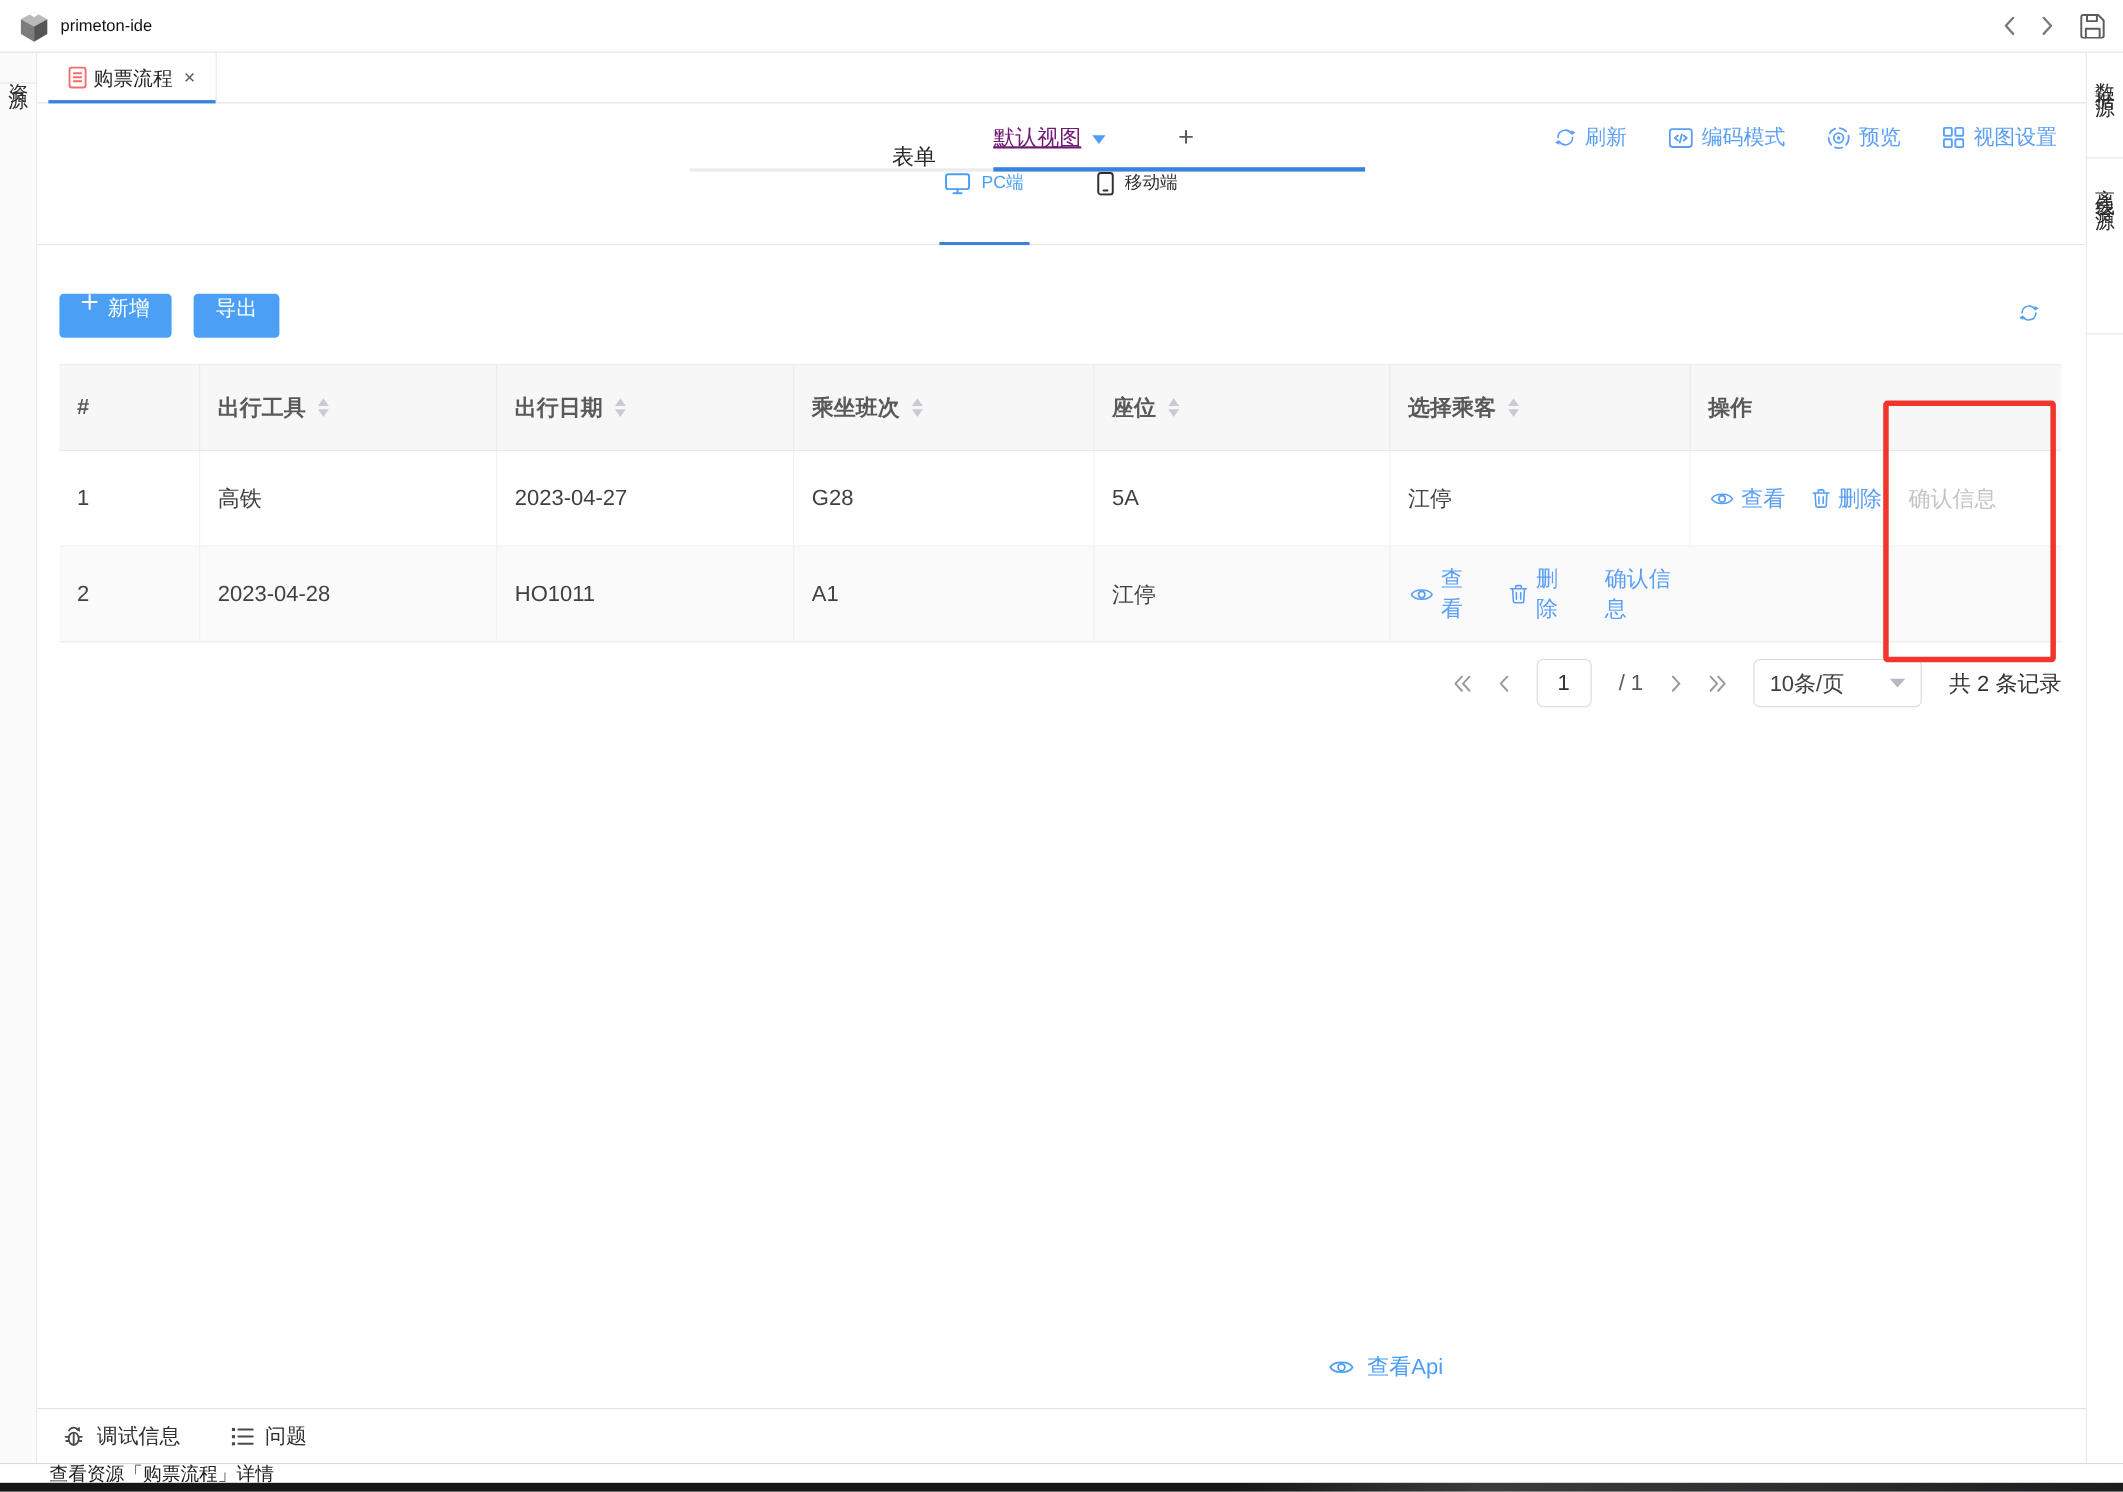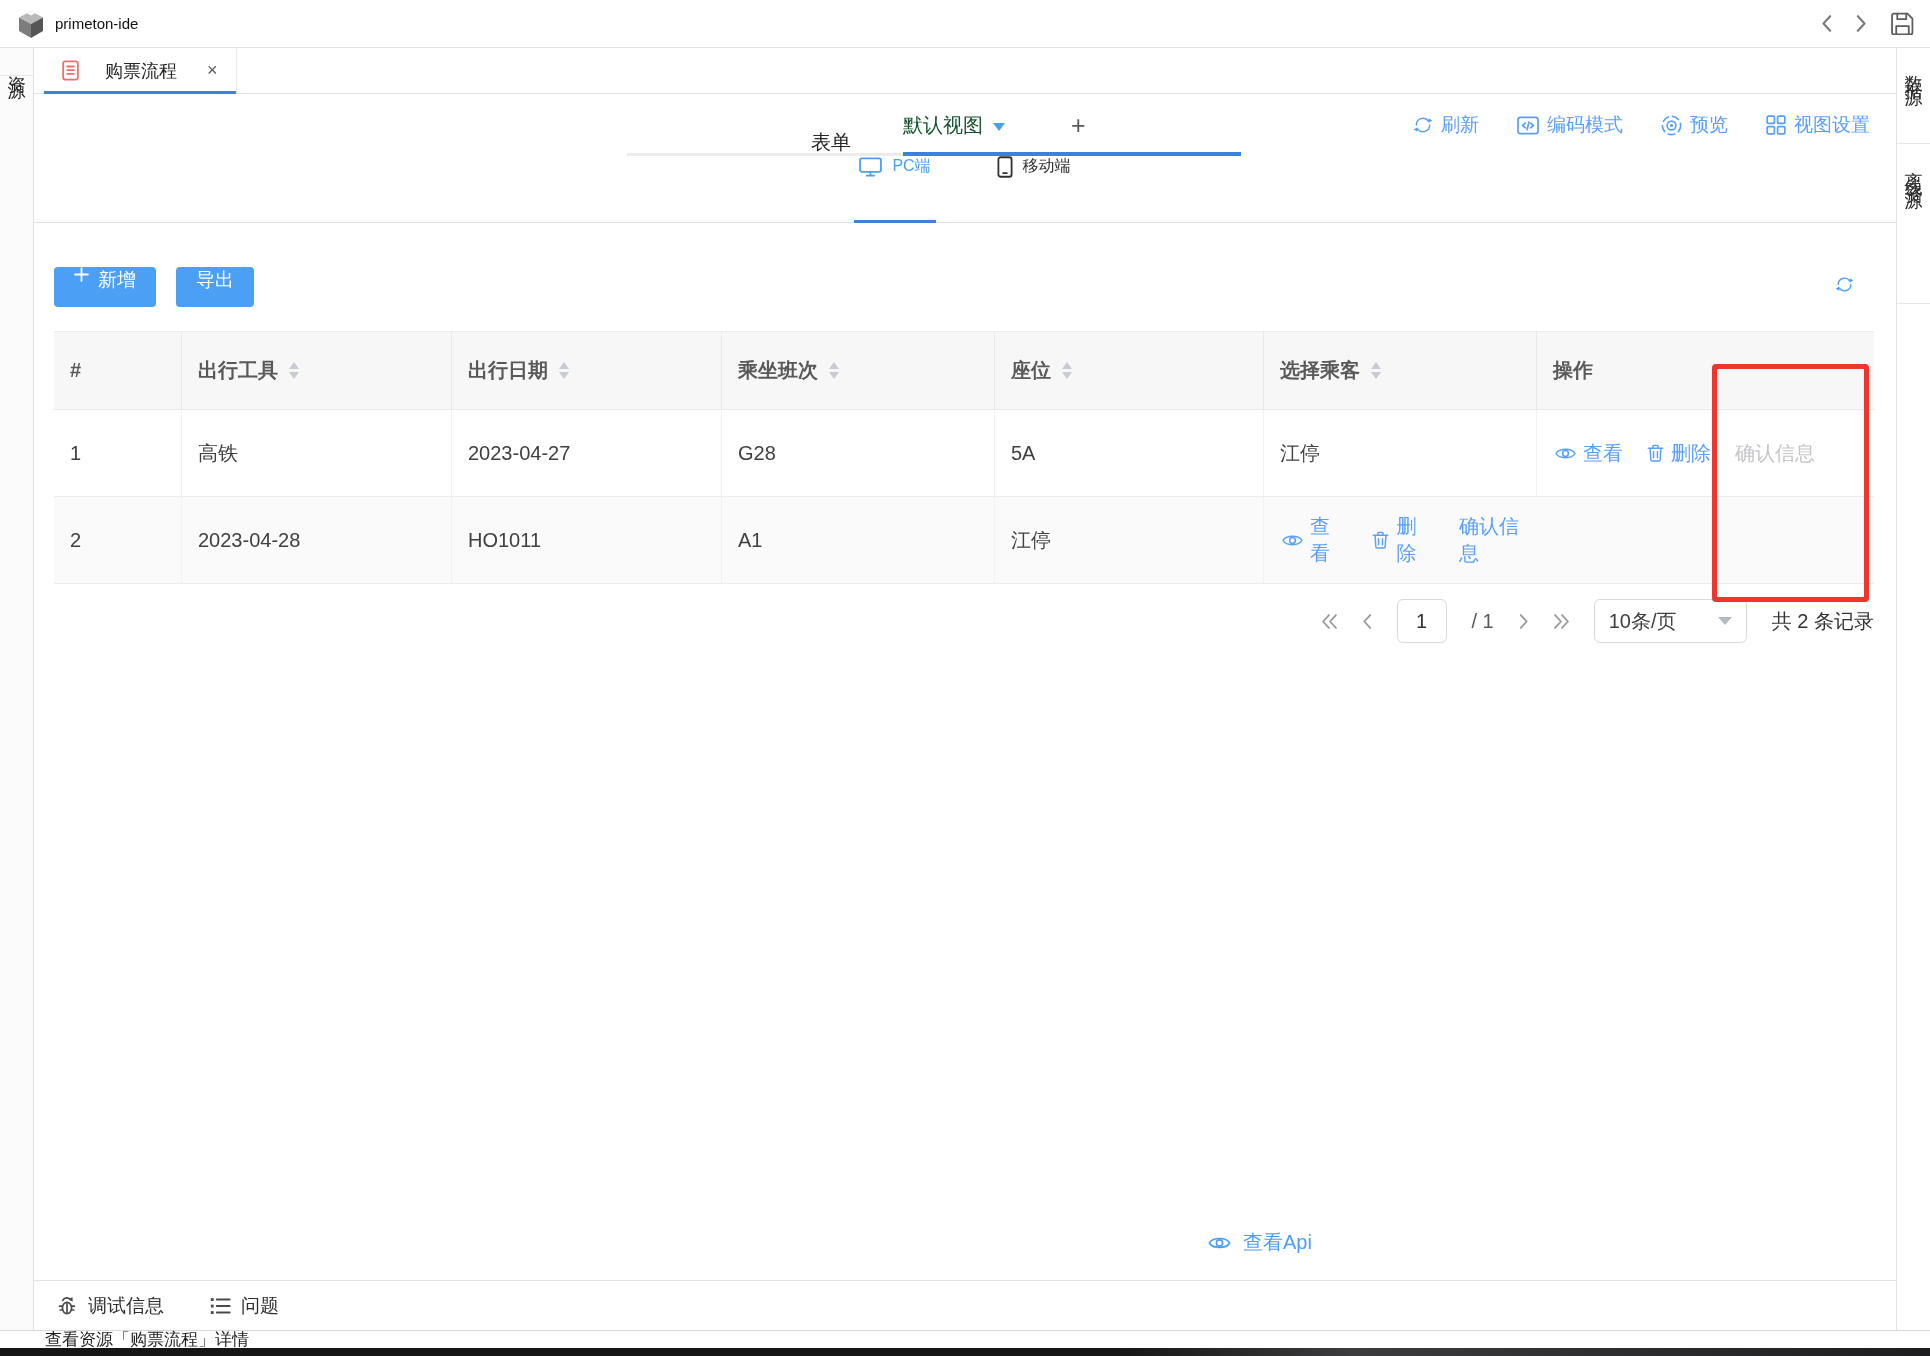--- a/index.html
+++ b/index.html
@@ -26,34 +26,34 @@
   .rail.right{right:0;background:#fff;border-left:1px solid #e2e2e2;}
   .rail-section{display:flex;justify-content:center;align-items:flex-start;padding-top:13px;
     border-bottom:1px solid #e7e7e7;}
   .rail-label{writing-mode:vertical-rl;text-orientation:upright;font-size:18px;color:#2b2b2b;letter-spacing:7px;}
 
   
   .center{position:absolute;top:48px;left:34px;right:34px;bottom:26px;display:flex;flex-direction:column;background:#fff;}
 
   
   .editor-tabbar{flex:0 0 46px;border-bottom:1px solid #e2e2e2;display:flex;align-items:stretch;padding-left:10px;}
-  .editor-tab{position:relative;display:flex;align-items:center;gap:26px;padding:0 18px;border-right:1px solid #e8e8e8;cursor:pointer;}
+  .editor-tab{position:relative;display:flex;align-items:center;gap:6px;padding:0 18px;border-right:1px solid #e8e8e8;cursor:pointer;}
   .editor-tab::after{content:"";position:absolute;left:0;right:0;bottom:-1px;height:3px;background:#3b82dd;}
   .editor-tab .label{font-size:18px;color:#262626;}
   .editor-tab .close{font-size:18px;color:#595959;margin-left:4px;}
   .doc-icon{color:#f56c6c;}
 
   
   .viewbar{flex:0 0 62px;position:relative;}
   .view-tabs{position:absolute;left:50%;transform:translateX(-50%);top:0;height:100%;width:552px;}
   .vt-rail{position:absolute;bottom:0;left:-62px;width:276px;height:3px;background:#ececec;}
   .vt-ink{position:absolute;bottom:0;left:214px;right:0;height:4px;background:#3b82dd;}
   .vt-item{position:absolute;top:0;height:100%;display:flex;align-items:center;gap:10px;font-size:20px;cursor:pointer;}
   .vt-form{left:122px;color:#262626;align-items:flex-end;}
-  .vt-default{left:214px;color:#14532d;}
+  .vt-default{left:214px;color:#701a75;text-decoration:underline;}
   .vt-add{left:382px;color:#595959;font-size:25px;}
   .caret-down{width:0;height:0;border-left:6px solid transparent;border-right:6px solid transparent;border-top:8px solid #4a9ef7;margin-top:3px;}
   .toolbar{position:absolute;right:26px;top:0;height:100%;display:flex;align-items:center;gap:38px;}
   .tool{display:flex;align-items:center;gap:8px;color:#5a9ff5;font-size:19px;cursor:pointer;}
 
   
   .devicebar{flex:0 0 67px;border-bottom:1px solid #e2e2e2;display:flex;justify-content:center;align-items:center;gap:66px;}
   .device-tab{position:relative;height:100%;display:flex;align-items:flex-start;gap:10px;font-size:16px;color:#2f2f2f;cursor:pointer;}
   .device-tab.active{color:#4a9ef7;}
   .device-tab.active::after{content:"";position:absolute;bottom:-1px;left:-5px;right:-5px;height:3px;background:#3b82dd;}

